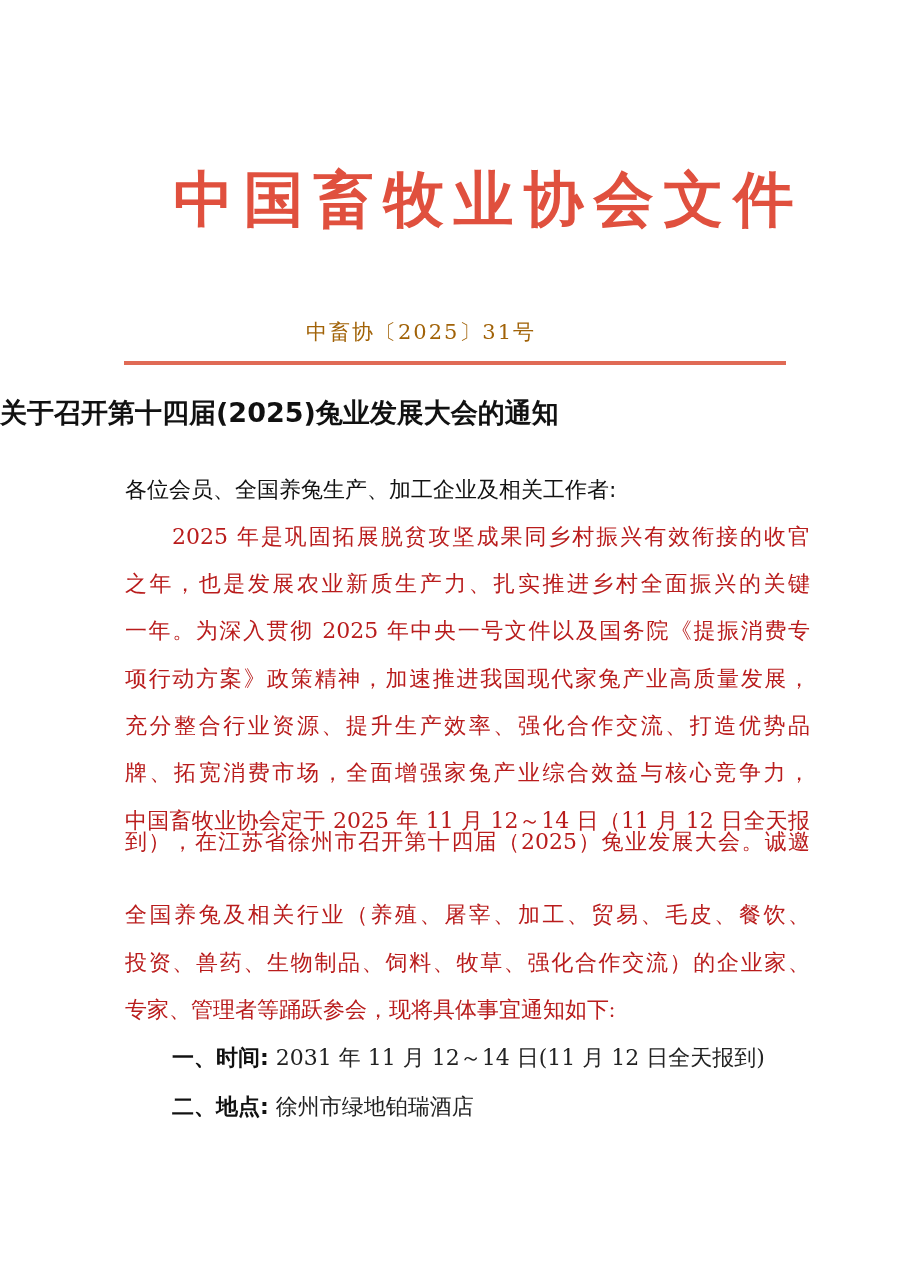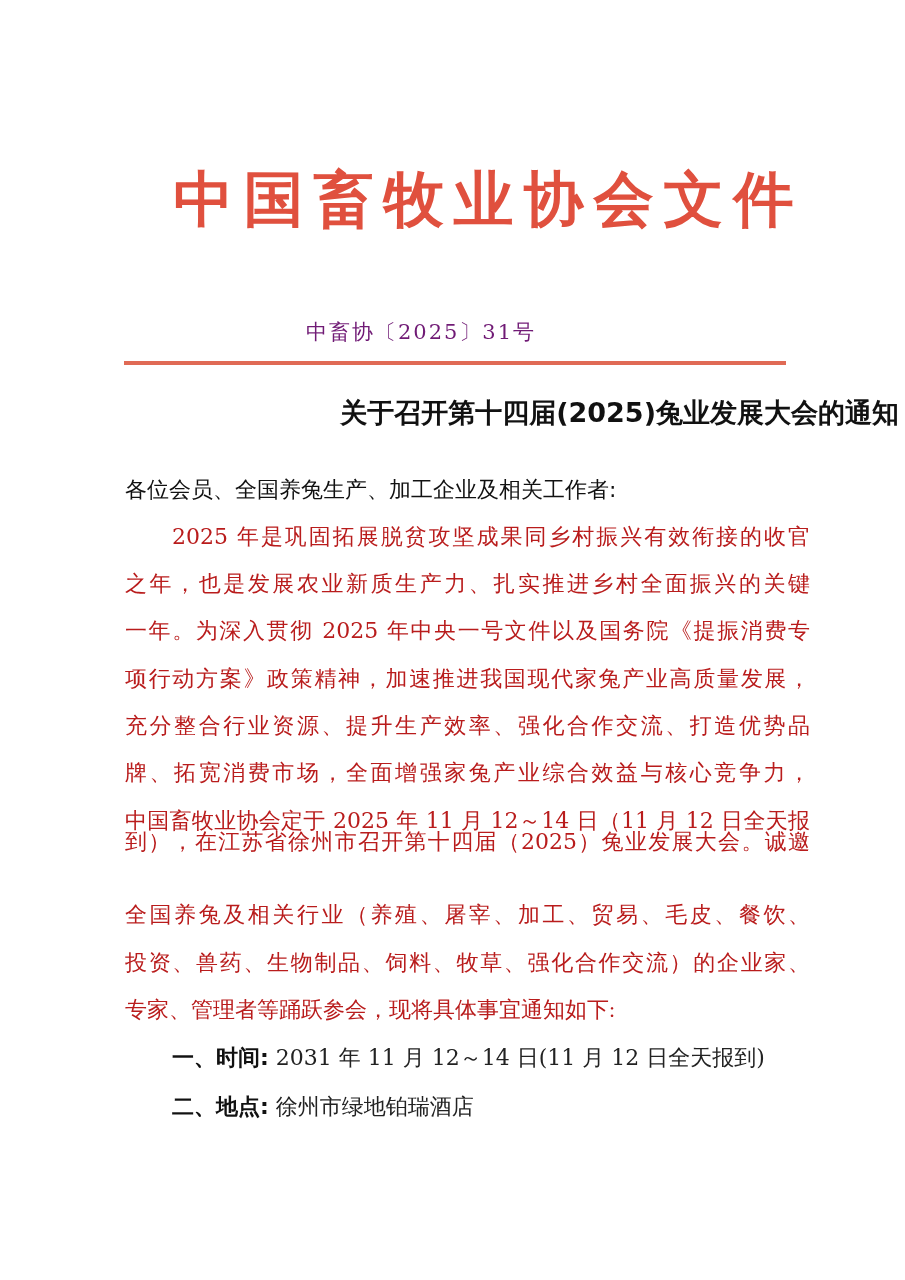--- a/index.html
+++ b/index.html
@@ -8,27 +8,27 @@
       font-family: "DejaVu Serif", "Liberation Serif", serif; color: #1a1a1a;
     }
     .header-title {
       position: absolute; left: 0; width: 905px; top: 160px; text-align: center;
       font-family: "DejaVu Serif", serif; font-weight: bold; font-size: 60px; letter-spacing: 10px;
       color: #e0503e;
       padding-left: 36px;
     }
     .doc-number {
       position: absolute; left: 0; width: 842px; top: 318px; text-align: center;
-      font-size: 21px; letter-spacing: 2px; color: #701a75;
+      font-size: 21px; letter-spacing: 2px; color: #a16207;
     }
     .red-rule {
       position: absolute; left: 124px; top: 361px; width: 662px; height: 4px; background: #e06a55;
     }
     .notice-title {
-      position: absolute; left: 0; width: 899px; top: 395px; text-align: right;
+      position: absolute; left: 0; width: 899px; top: 395px; text-align: left;
       font-family: "DejaVu Sans", sans-serif; font-weight: bold; font-size: 27px; color: #111;
     }
     .salutation {
       position: absolute; left: 125px; top: 475px; font-family: "DejaVu Sans", sans-serif;
       font-weight: normal; font-size: 22px; color: #111;
     }
     .body-line {
       position: absolute; left: 125px; width: 685px; font-size: 22px; color: #b91c1c; white-space: nowrap;
       text-align: justify; text-align-last: justify; letter-spacing: 0;
     }

